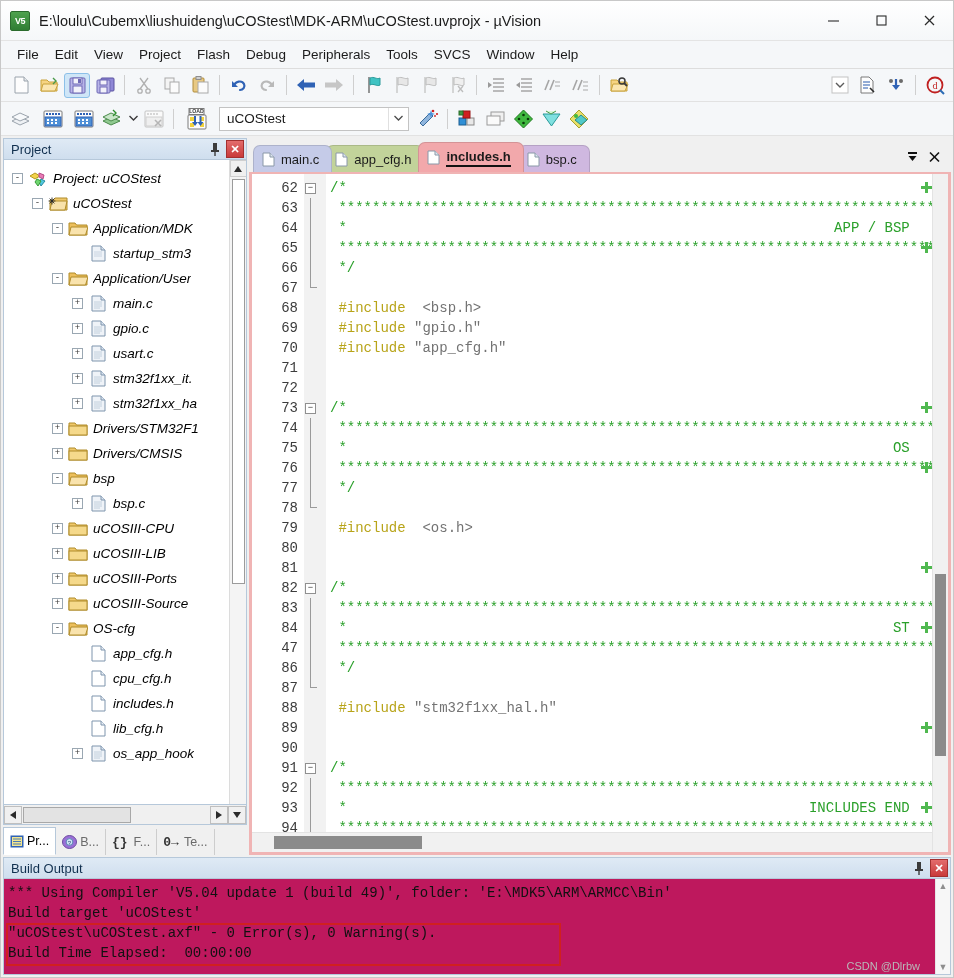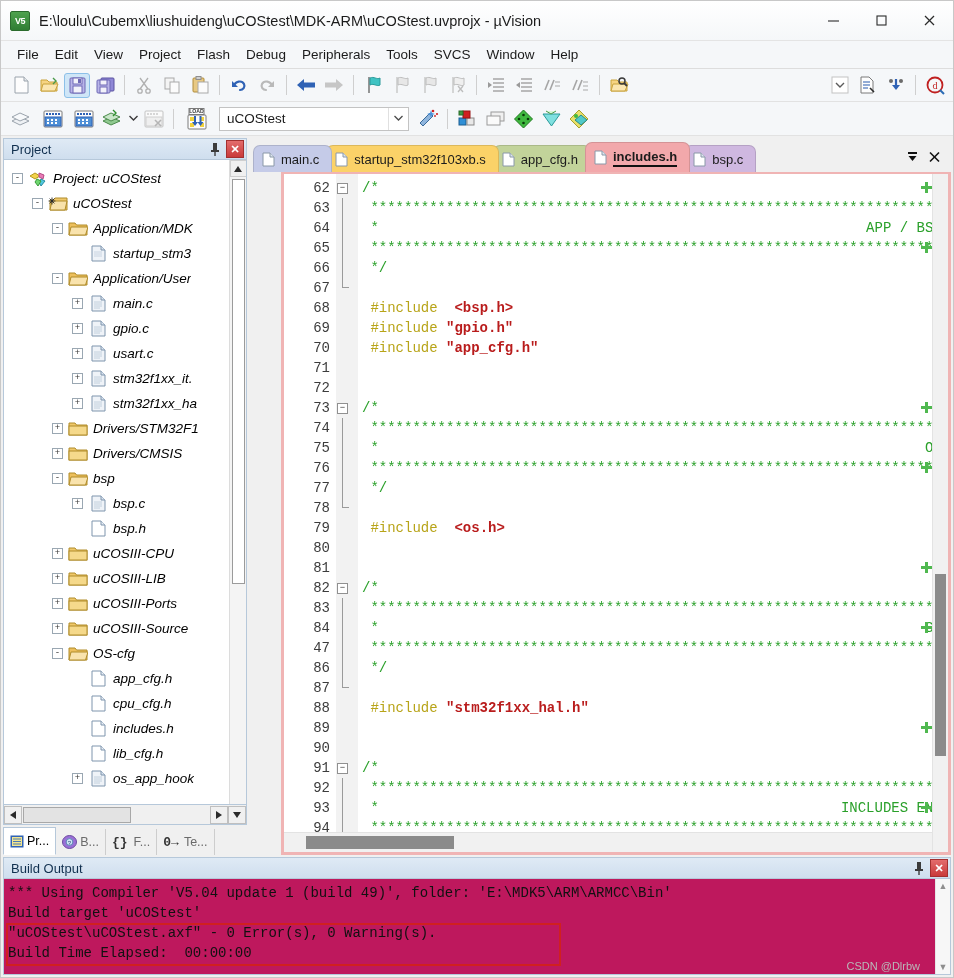--- a/index.html
+++ b/index.html
@@ -351,21 +351,20 @@
     color: #1b1b1b;
     font-size: 14px;
   }
   .editor-body {
     flex: 1 1 auto;
     display: flex;
     min-height: 0;
     background: #fff;
     border: 3px solid #f0b4b4;
     border-top: 2px solid #f0b4b4;
-    margin-left: 32px;
   }
   .code-area {
     flex: 1 1 auto;
     display: flex;
     flex-direction: column;
     min-width: 0;
     position: relative;
     overflow: hidden;
   }
   .code-scrollwrap {
@@ -426,21 +425,21 @@
     display: inline-block;
     width: 7px;
     height: 10px;
     border-left: 1px solid #9a9a9a;
     border-bottom: 1px solid #9a9a9a;
     margin-left: 6px;
     vertical-align: top;
   }
   .c-comment { color: #2aa02a; }
   .c-pre { color: #b8a419; }
-  .c-str { color: #b91c1c; font-weight: bold; }
+  .c-str { color: #737373; }
   .editor-vscroll {
     flex: 0 0 16px;
     background: #f1f1f1;
     border-left: 1px solid #e3e3e3;
     position: relative;
   }
   .ev-thumb {
     position: absolute;
     left: 2px; width: 11px;
     background: #8b8b8b;
@@ -1148,32 +1147,20 @@
                       <line x1="3" y1="7" x2="11" y2="7"></line>
                       <line x1="3" y1="9" x2="11" y2="9"></line>
                       <line x1="3" y1="11" x2="11" y2="11"></line>
                       <line x1="3" y1="13" x2="9" y2="13"></line>
                     </g>
                   </svg>
                 </span>
               </span>
               <span class="tree-label">bsp.c</span>
             </div>
-            <div class="tree-row" style="padding-left: 68px;">
-              <span class="expander blank"></span>
-              <span class="node-icon">
-                <span style="display: flex; align-items: center;">
-                  <svg width="15" height="17" viewBox="0 0 15 17">
-                    <path d="M1 1h9l4 4v11H1z" fill="#ffffff" stroke="#7f95ad"></path>
-                    <path d="M10 1v4h4" fill="#e8eef5" stroke="#7f95ad"></path>
-                  </svg>
-                </span>
-              </span>
-              <span class="tree-label">bsp.h</span>
-            </div>
             <div class="tree-row" style="padding-left: 48px;">
               <span class="expander">+</span>
               <span class="node-icon">
                 <span style="display: flex; align-items: center;">
                   <svg width="20" height="15" viewBox="0 0 20 15">
                     <path d="M1 2h6l1.6 2H19v10H1z" fill="#f0c86a" stroke="#b08c2a"></path>
                     <rect x="1" y="5" width="18" height="9" fill="#f5d98b" stroke="#b08c2a"></rect>
                   </svg>
                 </span>
               </span>
@@ -1364,29 +1351,20 @@
     <div class="editor-pane">
       <div class="tabstrip" id="tabstrip">
         <div class="etab" style="background: rgb(197, 203, 232); z-index: 5;">
             <span class="doc-ico" style="display: flex; align-items: center;">
               <svg width="13" height="15" viewBox="0 0 13 15">
                 <path d="M1 1h7l4 4v9H1z" fill="#ffffff" stroke="#8a98a8"></path>
                 <path d="M8 1v4h4" fill="#dde6ef" stroke="#8a98a8"></path>
               </svg>
             </span>
             <span class="etab-text">main.c</span>
-          </div>
-          <div class="etab" style="background: rgb(251, 210, 104); z-index: 4;">
-            <span class="doc-ico" style="display: flex; align-items: center;">
-              <svg width="13" height="15" viewBox="0 0 13 15">
-                <path d="M1 1h7l4 4v9H1z" fill="#ffffff" stroke="#8a98a8"></path>
-                <path d="M8 1v4h4" fill="#dde6ef" stroke="#8a98a8"></path>
-              </svg>
-            </span>
-            <span class="etab-text">startup_stm32f103xb.s</span>
           </div>
           <div class="etab" style="background: rgb(194, 211, 154); z-index: 3;">
             <span class="doc-ico" style="display: flex; align-items: center;">
               <svg width="13" height="15" viewBox="0 0 13 15">
                 <path d="M1 1h7l4 4v9H1z" fill="#ffffff" stroke="#8a98a8"></path>
                 <path d="M8 1v4h4" fill="#dde6ef" stroke="#8a98a8"></path>
               </svg>
             </span>
             <span class="etab-text">app_cfg.h</span>
           </div>

